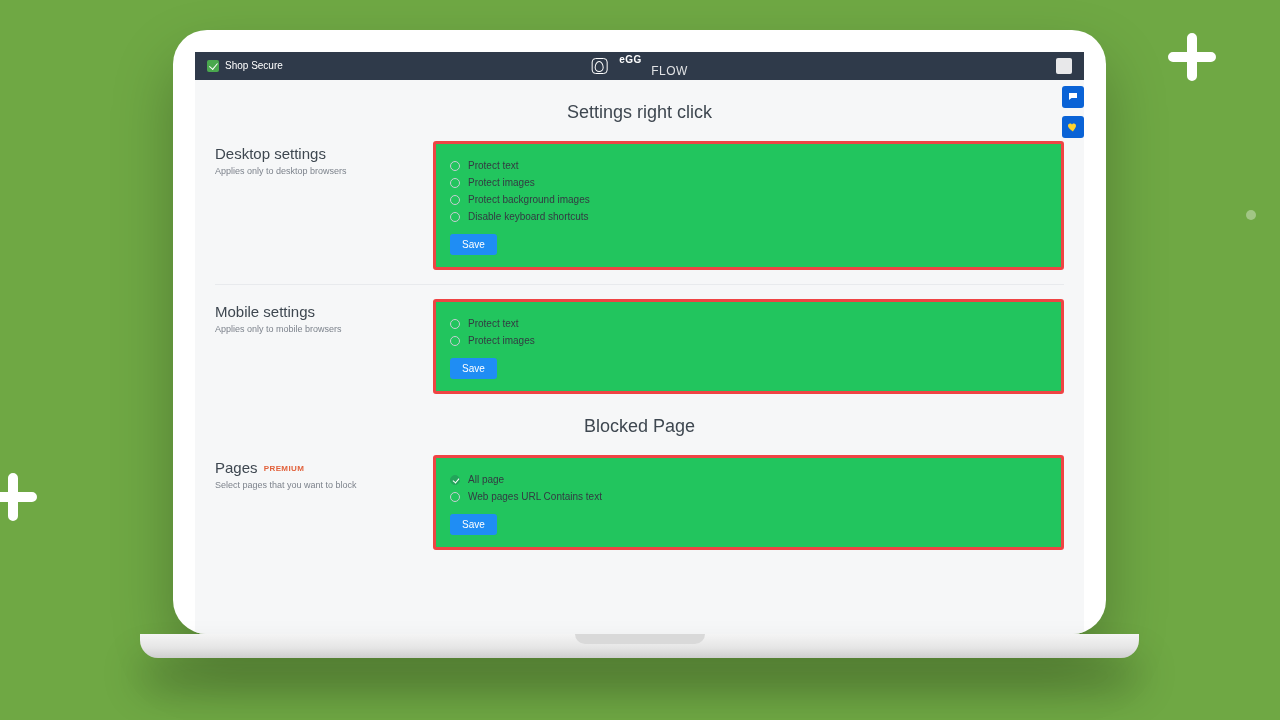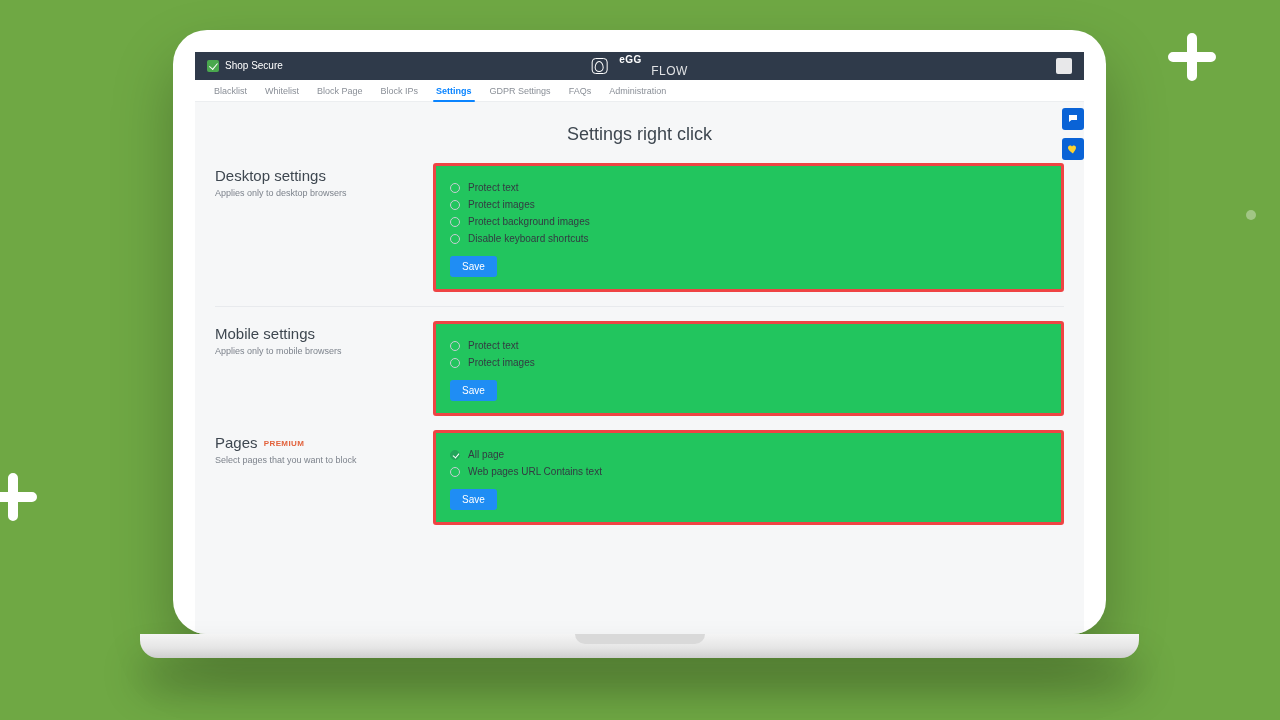--- a/index.html
+++ b/index.html
@@ -134,30 +134,20 @@
         <div class="logo-center">
           <span class="logo-mark"></span>
           <span class="logo-text">
             <span class="l1">eGG</span>
             <span class="l2">FLOW</span>
           </span>
         </div>
         <div class="avatar"></div>
       </div>
 
-      <div class="tabbar" id="tabbar">
-          <div class="tab">Blacklist</div>
-          <div class="tab">Whitelist</div>
-          <div class="tab">Block Page</div>
-          <div class="tab">Block IPs</div>
-          <div class="tab active">Settings</div>
-          <div class="tab">GDPR Settings</div>
-          <div class="tab">FAQs</div>
-          <div class="tab">Administration</div>
-        </div>
 
       <div class="page">
 
         <div class="fab-col">
           <div class="fab">
             <svg width="12" height="12" viewBox="0 0 24 24" fill="#fff">
                 <path d="M4 4h16v10H9l-5 4V4z"></path>
               </svg>
           </div>
           <div class="fab heart">
@@ -212,20 +202,21 @@
                 </div>
                 <div class="rc-line">
                   <span class="rc-dot"></span>
                   <span>Protect images</span>
                 </div>
               </div>
             <button class="btn-save">Save</button>
           </div>
         </div>
 
+        <div class="page-title" style="margin-top:22px;">Blocked Page</div>
 
         <div class="row">
           <div class="aside">
             <div class="aside-title">
               <span>Pages</span>
               <span class="badge-premium">PREMIUM</span>
             </div>
             <div class="aside-sub">Select pages that you want to block</div>
           </div>
           <div class="panel">

